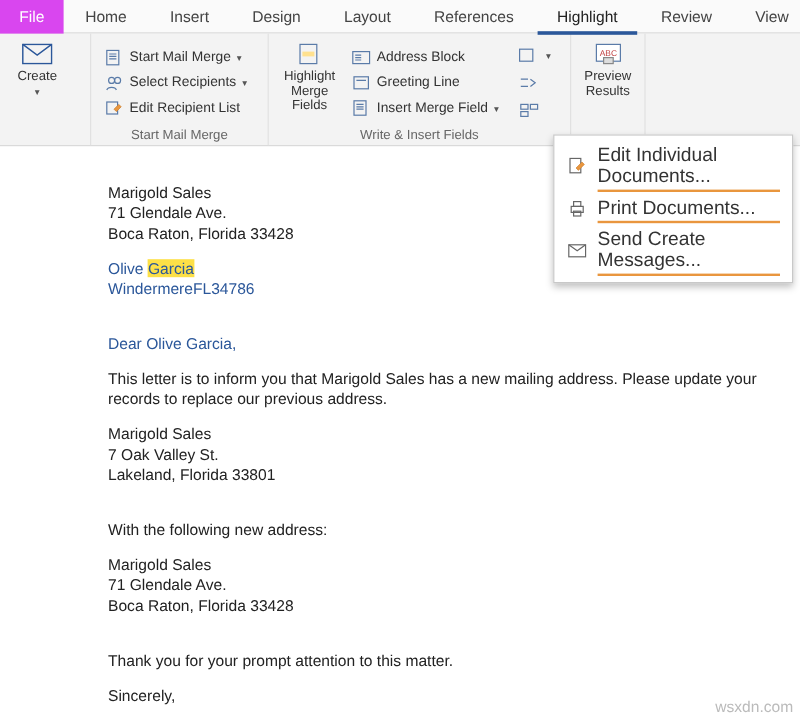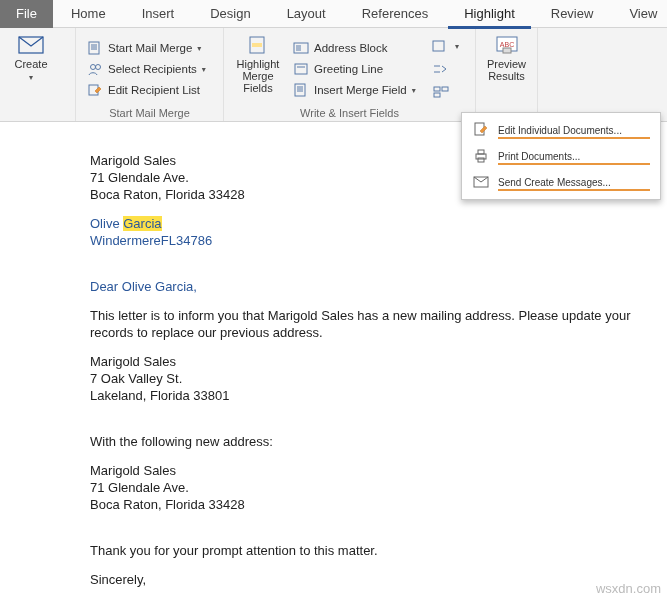--- a/index.html
+++ b/index.html
@@ -1,18 +1,18 @@
 <!DOCTYPE html>
 <html><head>
 <meta charset="utf-8">
 <style>
   * { box-sizing: border-box; margin: 0; padding: 0; font-family: "Segoe UI", Tahoma, sans-serif; }
   body { width: 667px; height: 599px; background: #fff; font-size: 12px; color: #333; overflow: hidden; position: relative; }
   .tabbar { display: flex; align-items: center; height: 28px; border-bottom: 1px solid #d4d4d4; background: #fafafa; }
-  .file-tab { background: #737373; color: #fff; padding: 5px 16px; font-size: 13px; height: 28px; display: flex; align-items: center; cursor: pointer; }
+  .file-tab { background: #d946ef; color: #fff; padding: 5px 16px; font-size: 13px; height: 28px; display: flex; align-items: center; cursor: pointer; }
   .tab { padding: 5px 18px; font-size: 13px; color: #444; cursor: pointer; height: 28px; display: flex; align-items: center; }
   .tab.active { color: #222; position: relative; }
   .tab.active::after { content: ""; position: absolute; left: 2px; right: 2px; bottom: -1px; height: 3px; background: #2b579a; }
   .qat { margin-left: auto; display: flex; gap: 10px; padding-right: 12px; }
   .qat-btn { width: 28px; height: 20px; border: 1px solid #b9c8dd; border-radius: 3px; display: flex; align-items: center; justify-content: center; color: #2b579a; cursor: pointer; font-size: 12px; }
   .ribbon { display: flex; height: 94px; border-bottom: 1px solid #d4d4d4; background: #f3f3f3; }
   .group { border-right: 1px solid #e1e1e1; padding: 4px 8px 2px; display: flex; flex-direction: column; }
   .group-body { flex: 1; display: flex; gap: 6px; }
   .group-label { text-align: center; font-size: 11px; color: #666; padding-top: 1px; }
   .big-btn { display: flex; flex-direction: column; align-items: center; justify-content: flex-start; width: 46px; padding: 2px 0; cursor: pointer; border-radius: 2px; }
@@ -23,21 +23,21 @@
   .small-btn { display: flex; align-items: center; gap: 4px; font-size: 11.5px; color: #333; padding: 1px 2px; cursor: pointer; border-radius: 2px; white-space: nowrap; }
   .small-btn .ic { width: 18px; height: 16px; display: flex; align-items: center; justify-content: center; }
   .chev-sm { font-size: 8px; color: #555; margin-left: 1px; }
   .doc-area { position: relative; background: #fff; padding: 30px 10px 10px 90px; width: 667px; }
   .doc-text { font-size: 13px; color: #222; line-height: 17px; }
   .doc-text p { margin-bottom: 12px; }
   .doc-text p.tight { margin-bottom: 0; }
   .merge-field { color: #2b579a; }
   .sel { background: #fde047; }
   .finish-menu { position: absolute; top: 112px; left: 461px; width: 200px; background: #fff; border: 1px solid #c8c8c8; box-shadow: 0 3px 6px rgba(0,0,0,.25); padding: 4px 0; z-index: 10; }
-  .menu-item { display: flex; align-items: center; gap: 8px; padding: 4px 10px; font-size: 10px; color: #333; cursor: pointer; }
+  .menu-item { display: flex; align-items: center; gap: 8px; padding: 4px 10px; font-size: 16px; color: #333; cursor: pointer; }
   .menu-item .mi-ic { width: 18px; height: 18px; display: flex; align-items: center; justify-content: center; color: #444; }
   .menu-item .mi-txt { flex: 1; position: relative; }
   .menu-item .mi-txt::after { content: ""; position: absolute; left: 0; right: 0; bottom: -3px; height: 2px; background: #e9963e; }
   .finish-btn-active { background: #cfe0f4 !important; border: 1px solid #9ab9e0; }
   .big-btn.wide { width: 52px; }
   .watermark { position: absolute; bottom: 3px; right: 6px; color: #bbb; font-size: 13px; }
 </style>
 </head>
 <body>
 

